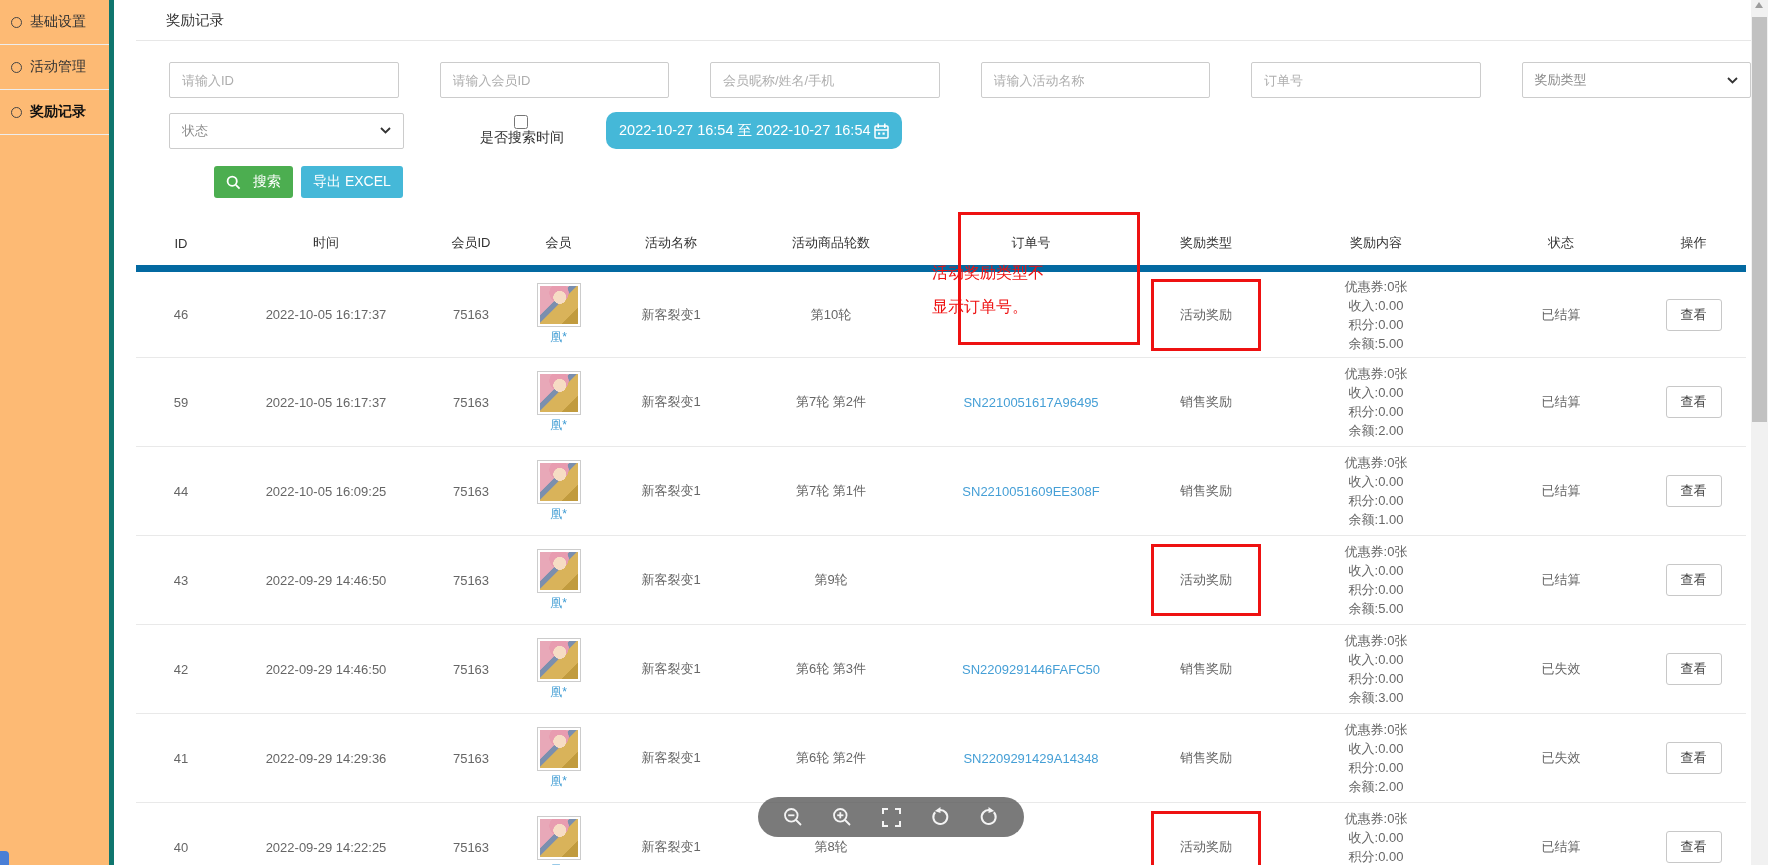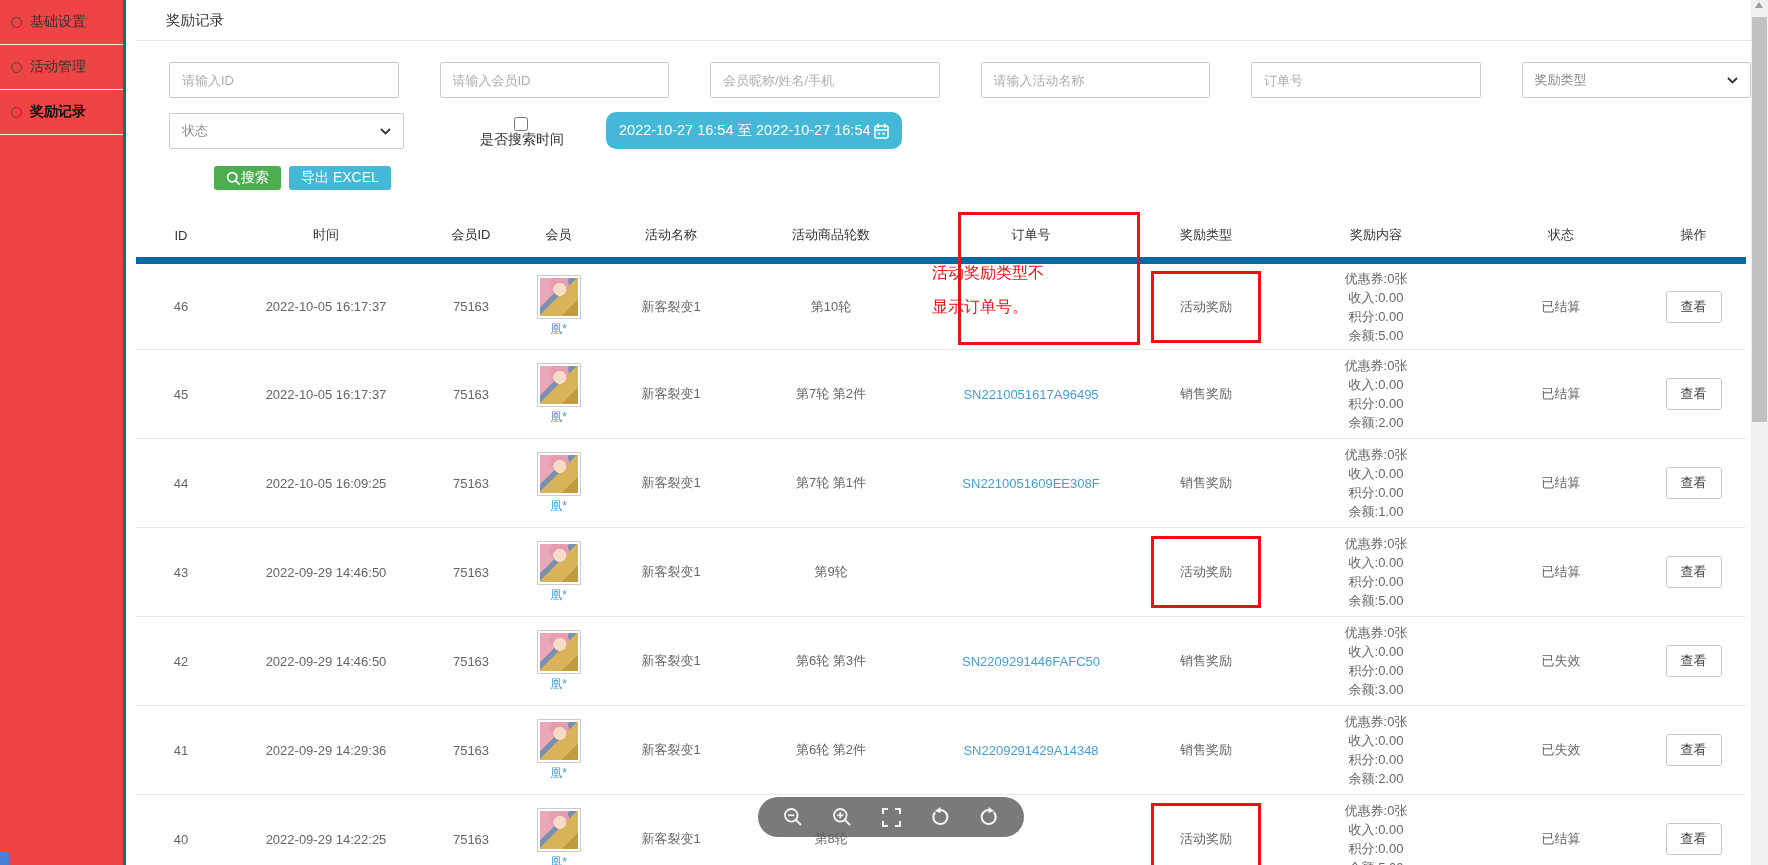--- a/index.html
+++ b/index.html
@@ -1,45 +1,45 @@
 <!DOCTYPE html>
 <html><head>
 <meta charset="utf-8">
 <style>
   * { box-sizing: border-box; margin: 0; padding: 0; }
   html, body { width: 1768px; height: 865px; overflow: hidden; }
   body { background: #fff; font-family: "Liberation Sans", sans-serif; position: relative; color: #333; }
 
   
-  .sidebar { position: absolute; left: 0; top: 0; width: 126px; height: 865px; background: #ef4444; border-right: 3px solid #0f766e; }
+  .sidebar { position: absolute; left: 0; top: 0; width: 114px; height: 865px; background: #fdba74; border-right: 5px solid #0f766e; }
   .side-item { height: 45px; display: flex; align-items: center; gap: 8px; padding-left: 11px; border-bottom: 1px solid #ededed; font-size: 14px; color: #333; cursor: pointer; }
   .side-item .dot { width: 11px; height: 11px; border: 1.6px solid #444; border-radius: 50%; flex: 0 0 auto; }
   .side-item.active { font-weight: bold; color: #111; }
 
   
   .main { position: absolute; left: 136px; top: 0; width: 1615px; }
   .page-head { height: 41px; border-bottom: 1px solid #e7e7e7; display: flex; align-items: center; padding-left: 30px; }
   .page-title { font-size: 14.5px; color: #333; }
 
   .filters { padding-left: 33px; margin-top: 21px; }
-  .frow { display: flex; align-items: flex-end; }
+  .frow { display: flex; align-items: center; }
   .finput, .fselect { width: 235px; height: 36px; border: 1px solid #ccc; border-radius: 2px; background: #fff; font-size: 13px; }
   .finput { padding: 0 12px; color: #555; font-family: "Liberation Sans", sans-serif; }
   .finput::placeholder { color: #aeaeae; }
   .frow > * + * { margin-left: 41px; }
   .fselect { display: flex; align-items: center; justify-content: space-between; padding: 0 12px; color: #8a8a8a; cursor: pointer; }
   .fselect .chev { flex: 0 0 auto; }
 
   .frow2 { margin-top: 14px; }
   .chk-group { display: flex; align-items: center; margin-left: 76px; font-size: 14px; color: #333; flex-direction: column; }
   .chk-group input { width: 14px; height: 14px; margin-right: 3px; }
   .date-btn { margin-left: 42px; height: 37px; background: #45b8d8; border: none; border-radius: 10px; color: #fff; font-size: 14.5px; padding: 0 13px; display: flex; align-items: center; gap: 3px; cursor: pointer; font-family: "Liberation Sans", sans-serif; }
 
   .btn-row { margin-top: 17px; padding-left: 45px; display: flex; gap: 8px; }
-  .btn { height: 24px; border: none; border-radius: 3px; color: #fff; font-size: 14px; display: flex; align-items: center; gap: 0; padding: 0 12px; cursor: pointer; font-family: "Liberation Sans", sans-serif; }
+  .btn { height: 32px; border: none; border-radius: 3px; color: #fff; font-size: 14px; display: flex; align-items: center; gap: 12px; padding: 0 12px; cursor: pointer; font-family: "Liberation Sans", sans-serif; }
   .btn-search { background: #4cae50; }
   .btn-export { background: #45b8d8; }
 
   
   table { margin-top: 26px; width: 1610px; border-collapse: collapse; table-layout: fixed; }
   th { font-size: 13px; font-weight: normal; color: #333; padding: 10px 0 13px; text-align: center; border-bottom: 7px solid #0369a1; }
   td { height: 89px; text-align: center; font-size: 13px; color: #666; border-bottom: 1px solid #e9e9e9; }
   .order-link { color: #459fd6; cursor: pointer; }
   .reward div { line-height: 19px; }
   .type-box { display: inline-block; padding: 24px 26px; }
@@ -196,21 +196,21 @@
               <div>优惠券:0张</div>
               <div>收入:0.00</div>
               <div>积分:0.00</div>
               <div>余额:5.00</div>
             </div>
           </td>
     <td>已结算</td>
     <td><button class="view-btn">查看</button></td>
   </tr>
         <tr>
-    <td>45</td>
+    <td>59</td>
     <td>2022-10-05 16:17:37</td>
     <td>75163</td>
     <td>
       <div class="avatar-wrap">
         <div class="avatar">
                 <div class="avatar-img"></div>
               </div>
         <div class="avatar-label">凰*</div>
       </div>
     </td>

